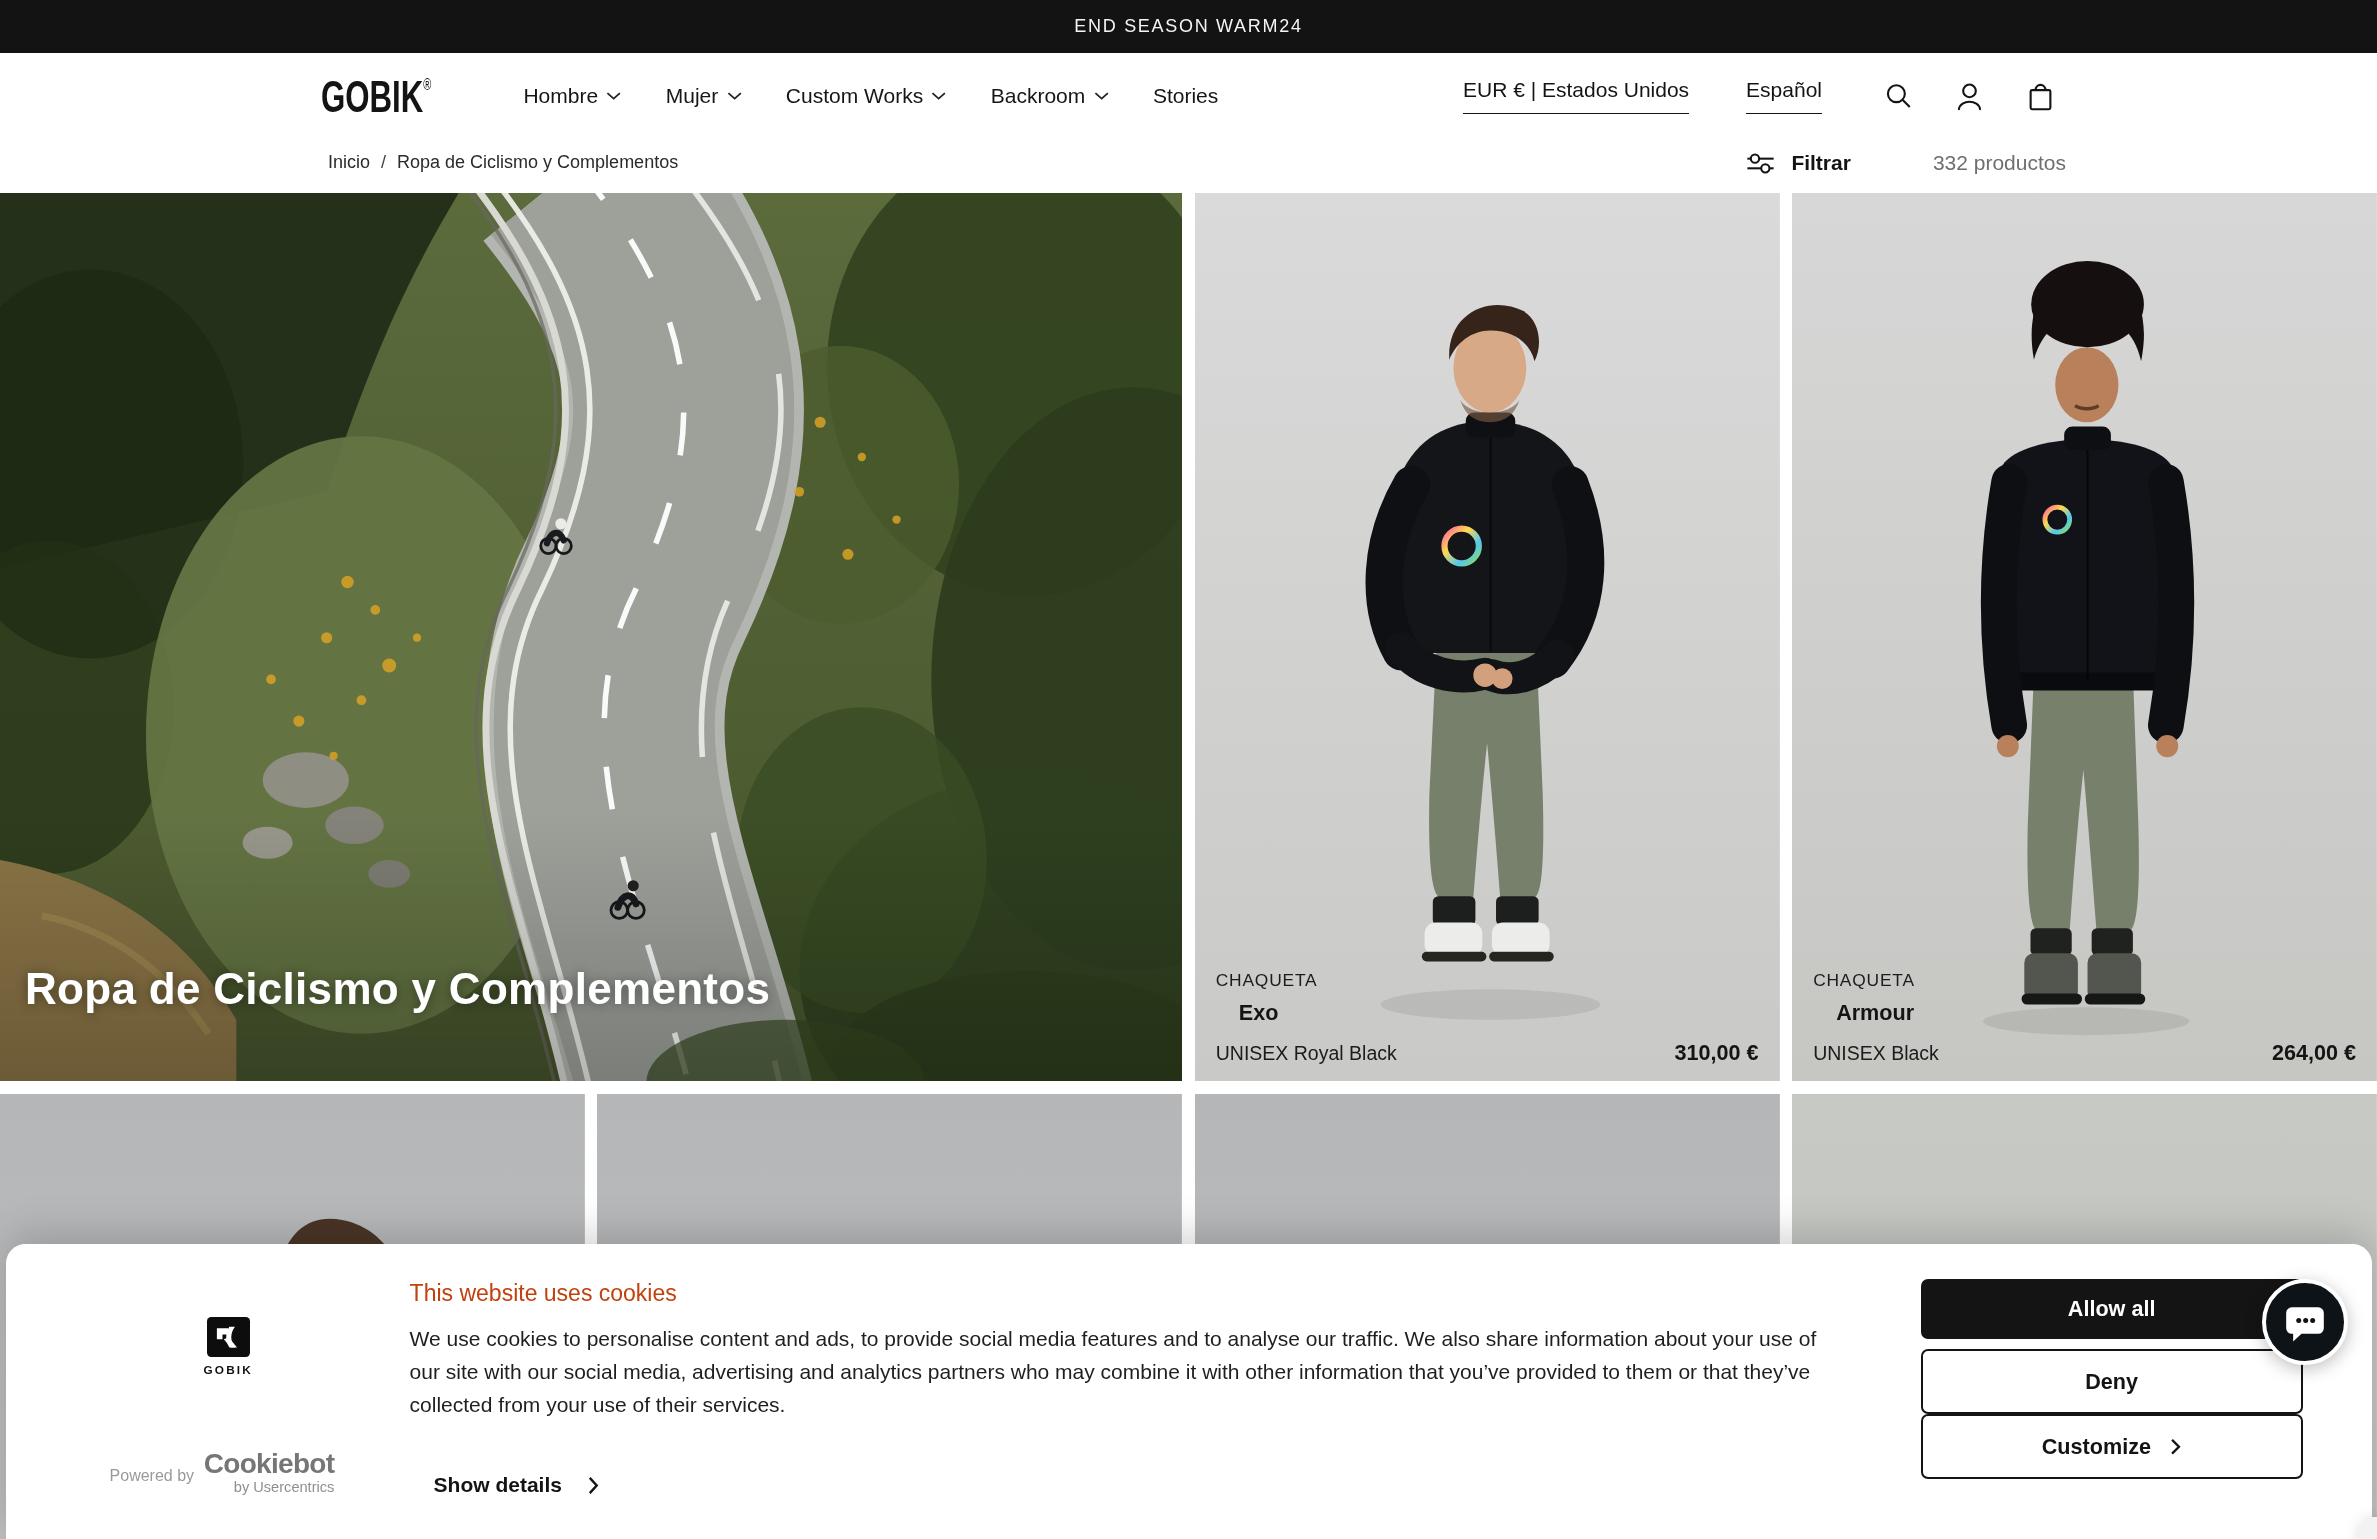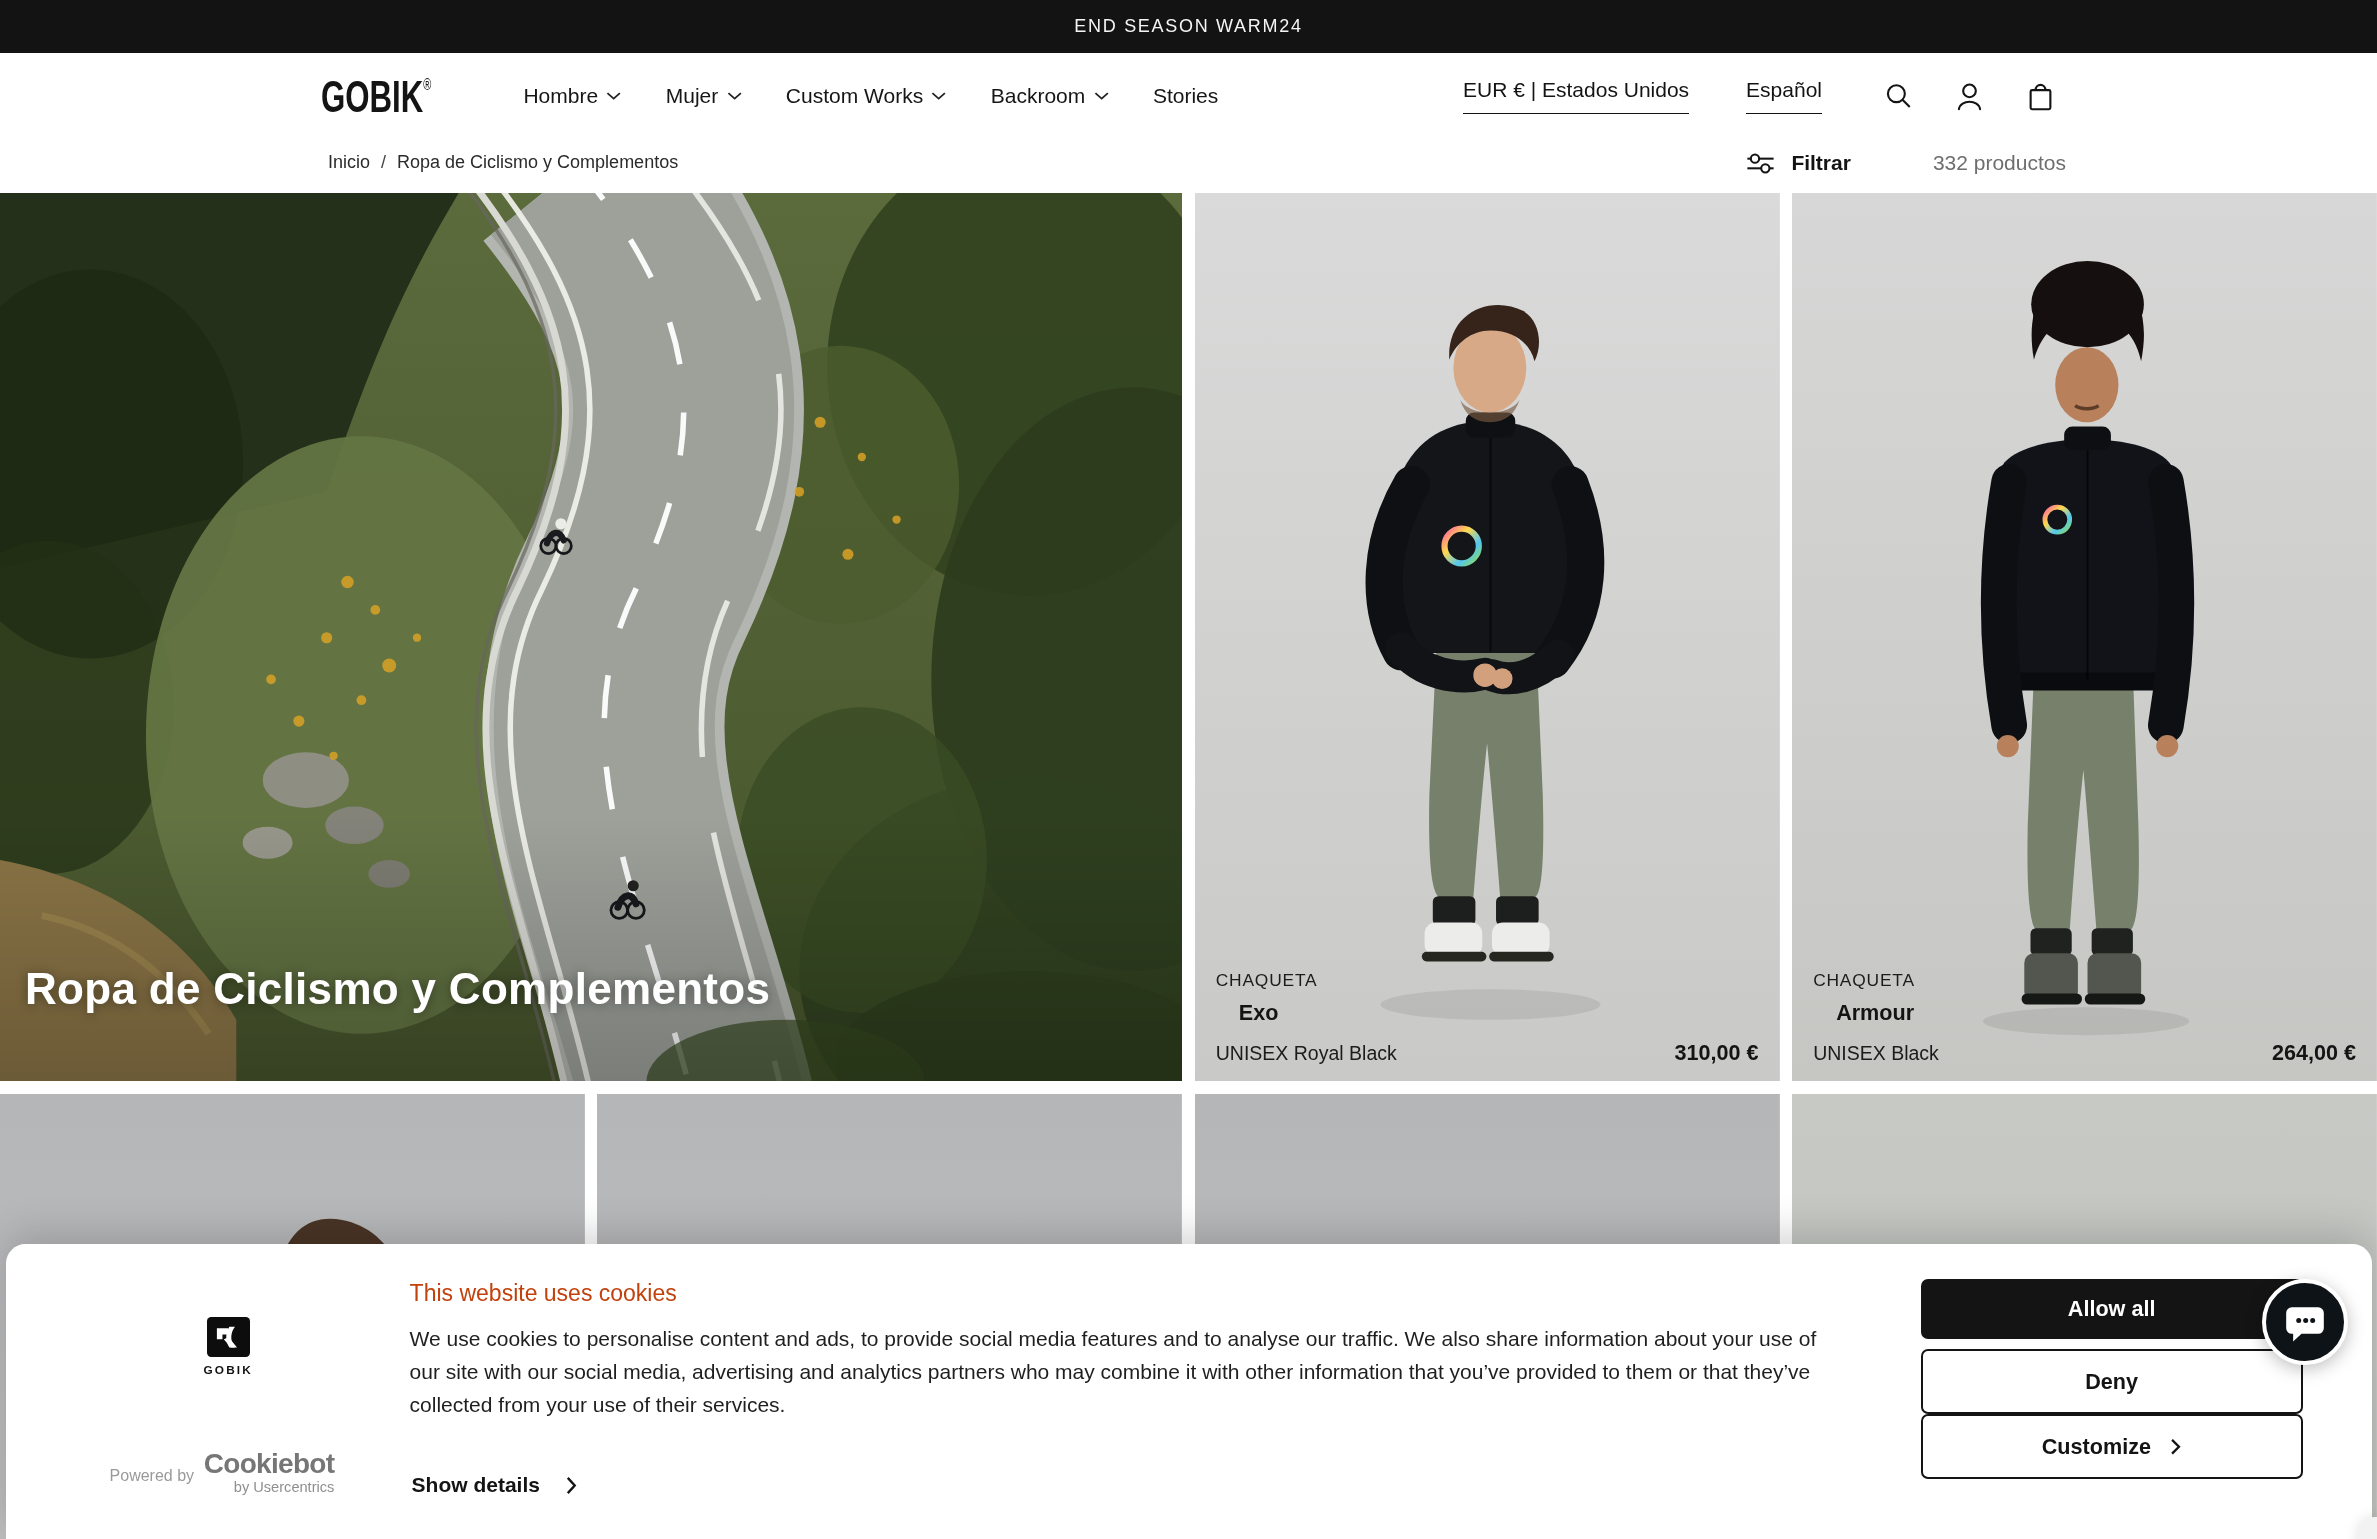--- a/index.html
+++ b/index.html
@@ -57,21 +57,21 @@
   .cookie { position:absolute; left:5.6px; top:1244px; width:2366px; height:295px;
     background:#ffffff; border-radius:19.5px 19.5px 0 0;
     box-shadow:0 -8.3px 42px rgba(0,0,0,.18); z-index:20; }
   .gobik-badge { position:absolute; left:198px; top:73px; width:49px; text-align:center; }
   .gobik-badge .mark { width:43px; height:40px; background:#0d0d0d; border-radius:4.2px;
     display:flex; align-items:center; justify-content:center; margin:0 auto; }
   .gobik-badge .brand { font-size:11.8px; font-weight:800; letter-spacing:2.1px; margin-top:5.6px; color:#111; }
   .ck-title { position:absolute; left:404px; top:36px; font-size:23px; font-weight:400; color:#c2410c; }
   .ck-body { position:absolute; left:404px; top:78px; width:1426px;
     font-size:21px; line-height:33px; color:#1f1f1f; }
-  .ck-details { position:absolute; left:406px; top:229px; display:flex; align-items:center;
+  .ck-details { position:absolute; left:428px; top:229px; display:flex; align-items:center;
     gap:25px; font-size:21px; font-weight:700; color:#141414; cursor:pointer; }
   .powered { position:absolute; left:104px; top:204px; display:flex; align-items:flex-end; gap:9.7px; }
   .powered .pby { font-size:16px; color:#9a9a9a; padding-bottom:9.7px; }
   .cb-stack { display:flex; flex-direction:column; align-items:flex-end; }
   .cb-word { font-size:28px; font-weight:700; color:#767676; letter-spacing:-0.7px; }
   .cb-sub { font-size:14.6px; color:#8f8f8f; margin-top:-1.4px; }
   .ck-btns { position:absolute; left:1915px; top:35px; width:382px; display:flex;
     flex-direction:column; }
   .btn { width:100%; border-radius:7px; display:flex; align-items:center; justify-content:center;
     font-size:21.6px; font-weight:600; cursor:pointer; }

